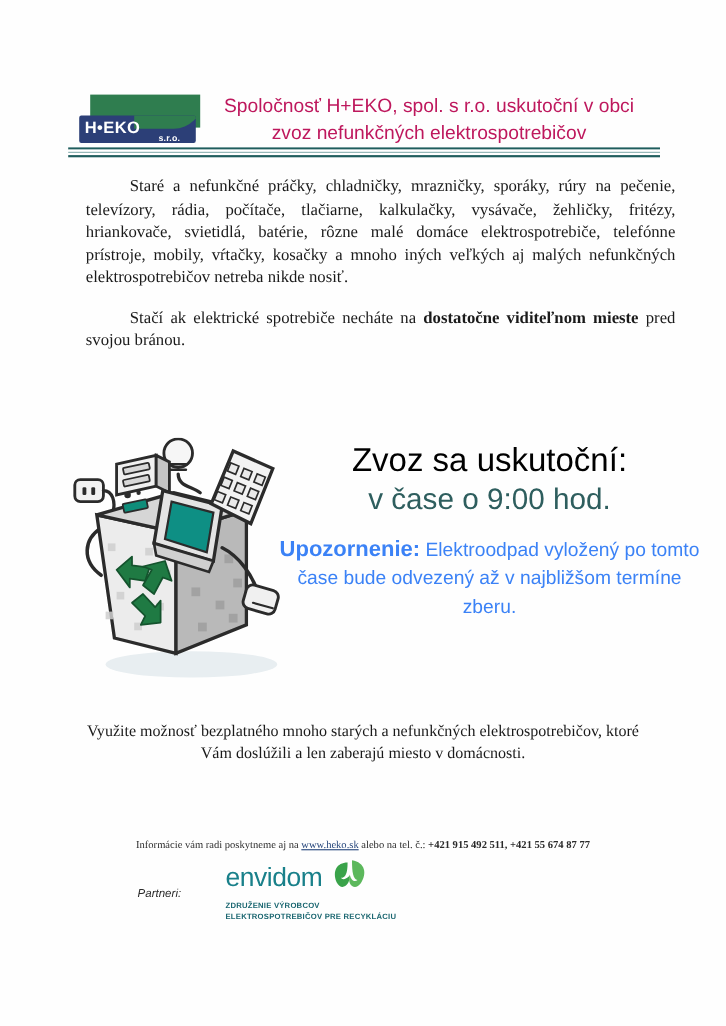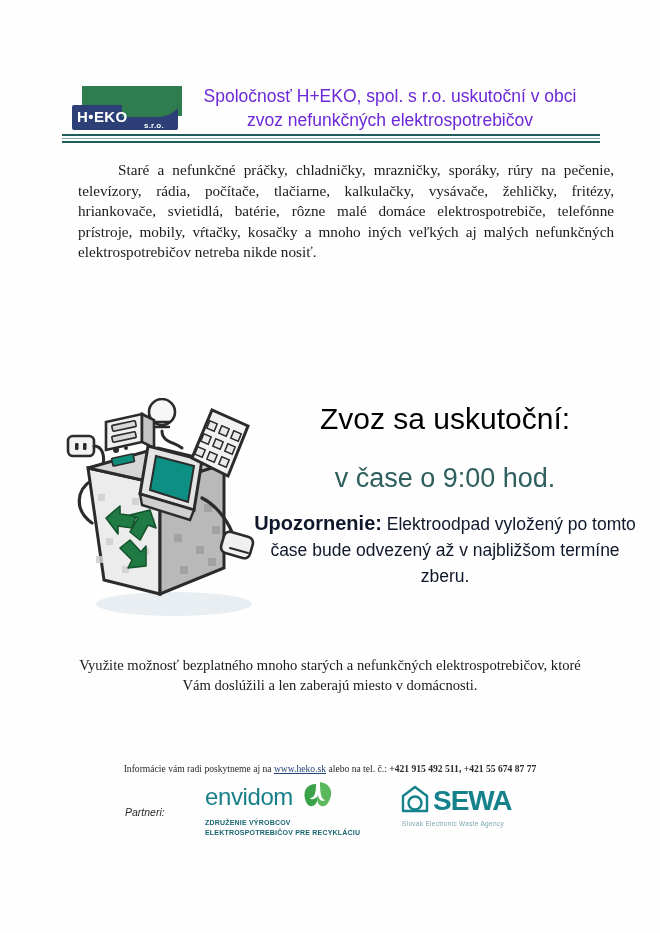--- a/index.html
+++ b/index.html
@@ -87,21 +87,21 @@
     font-size: 8px;
     letter-spacing: 0.2px;
     z-index: 3;
   }
   .header-title {
     flex: 1 1 auto;
     text-align: center;
     font-family: "Liberation Sans", sans-serif;
     font-size: 17.5px;
     line-height: 24px;
-    color: #6d28d9;
+    color: #be185d;
     padding-left: 8px;
   }
   .header-title div { white-space: nowrap; }
 
   .rules {
     position: absolute;
     left: 62px;
     top: 134px;
     width: 538px;
   }
@@ -156,24 +156,24 @@
   .announce-date {
     color: #e4394f;
     font-size: 30px;
     line-height: 40px;
     margin-top: 12px;
   }
   .announce-time {
     color: #2e5e5e;
     font-size: 27px;
     line-height: 36px;
-    margin-top: 24px;
+    margin-top: 0;
   }
   .announce-note {
-    color: #0f172a;
+    color: #3b82f6;
     font-size: 17.5px;
     line-height: 26px;
     margin-top: 14px;
   }
   .announce-note .strong {
     font-weight: bold;
     font-size: 20px;
   }
 
   
@@ -305,20 +305,21 @@
   <div class="rules">
     <div class="rule-thick"></div>
     <div class="rule-gap"></div>
     <div class="rule-mid"></div>
     <div class="rule-gap"></div>
     <div class="rule-thin"></div>
   </div>
 
   <div class="body-text">
     <p>Staré a nefunkčné práčky, chladničky, mrazničky, sporáky, rúry na pečenie, televízory, rádia, počítače, tlačiarne, kalkulačky, vysávače, žehličky, fritézy, hriankovače, svietidlá, batérie, rôzne malé domáce elektrospotrebiče, telefónne prístroje, mobily, vŕtačky, kosačky a mnoho iných veľkých aj malých nefunkčných elektrospotrebičov netreba nikde nosiť.</p>
+    <p><span>Stačí ak elektrické spotrebiče necháte na </span><span class="bold">dostatočne viditeľnom mieste</span><span> pred svojou bránou.</span></p>
   </div>
 
   <div class="illustration">
     <svg width="215" height="230" viewBox="0 0 215 230" xmlns="http://www.w3.org/2000/svg">
 
       <ellipse cx="112" cy="206" rx="78" ry="12" fill="#e8eef1"></ellipse>
 
       <path d="M30 125 C 12 112, 14 92, 30 82 C 46 72, 62 78, 70 84" fill="none" stroke="#2b2b2b" stroke-width="3.2" stroke-linecap="round"></path>
       <g>
         <rect x="6" y="38" width="26" height="20" rx="5" fill="#f2f2f2" stroke="#2b2b2b" stroke-width="2.6"></rect>
@@ -433,27 +434,15 @@
             <path d="M20 2 C 32 4, 34 14, 28 23 C 23 30, 15 25, 18 15 C 19 21, 23 22, 25 20 C 21 19, 20 13, 20 2 Z" fill="#5cb85c"></path>
           </svg>
         </span>
       </div>
       <div class="envidom-sub">
         <div>ZDRUŽENIE VÝROBCOV</div>
         <div>ELEKTROSPOTREBIČOV PRE RECYKLÁCIU</div>
       </div>
     </div>
 
-    <div class="sewa">
-      <div class="sewa-row">
-        <span>
-          <svg width="30" height="30" viewBox="0 0 30 30" xmlns="http://www.w3.org/2000/svg">
-            <path d="M15 3 L 27 12 L 27 27 L 3 27 L 3 12 Z" fill="none" stroke="#15818b" stroke-width="2.4" stroke-linejoin="round"></path>
-            <circle cx="15" cy="19" r="6.5" fill="none" stroke="#15818b" stroke-width="2.4"></circle>
-          </svg>
-        </span>
-        <span class="sewa-word">SEWA</span>
-      </div>
-      <div class="sewa-sub">Slovak Electronic Waste Agency</div>
-    </div>
   </div>
 
 </div>
 
 </body></html>

